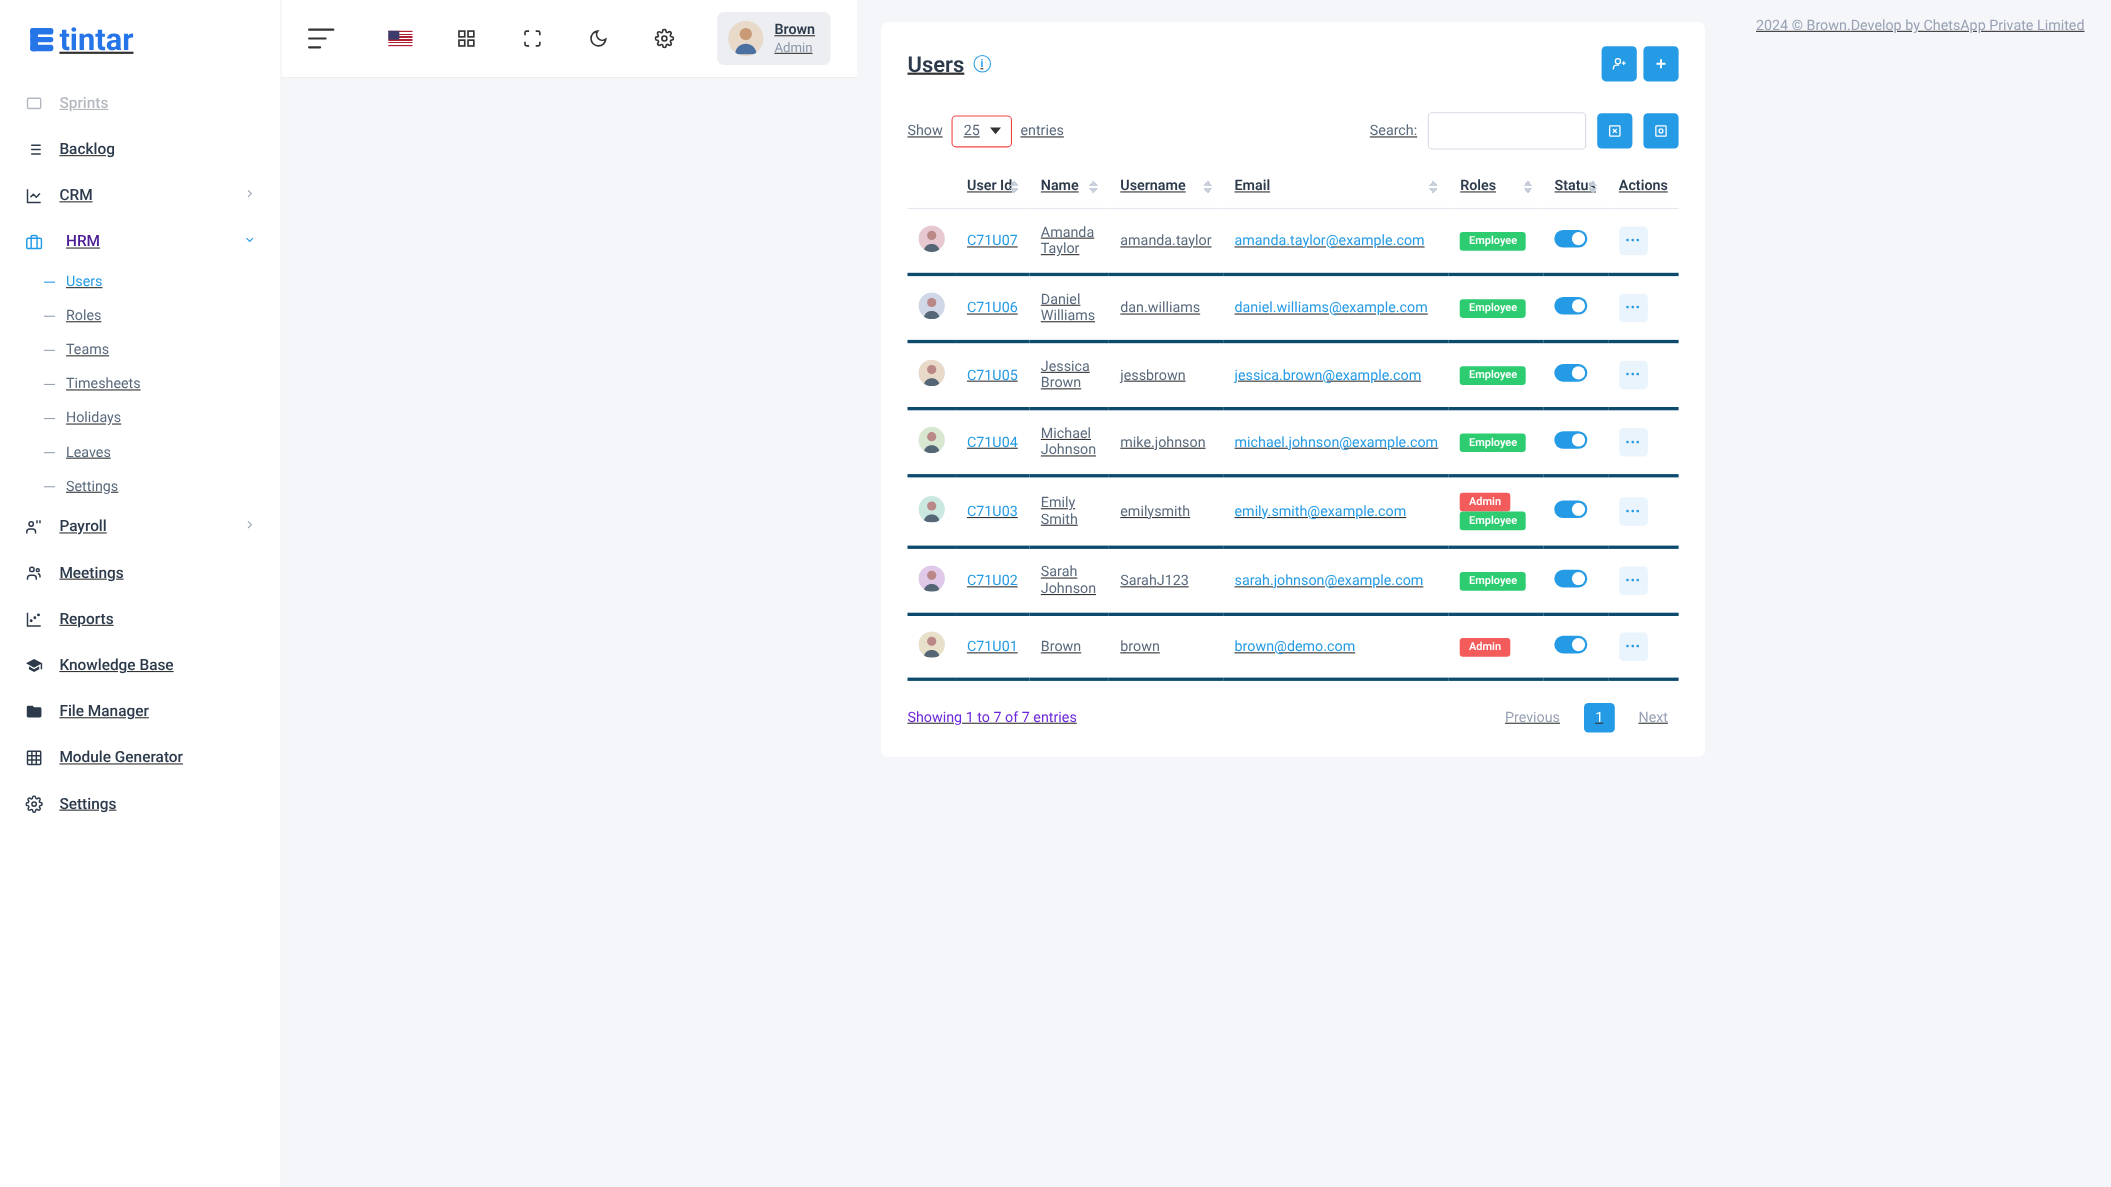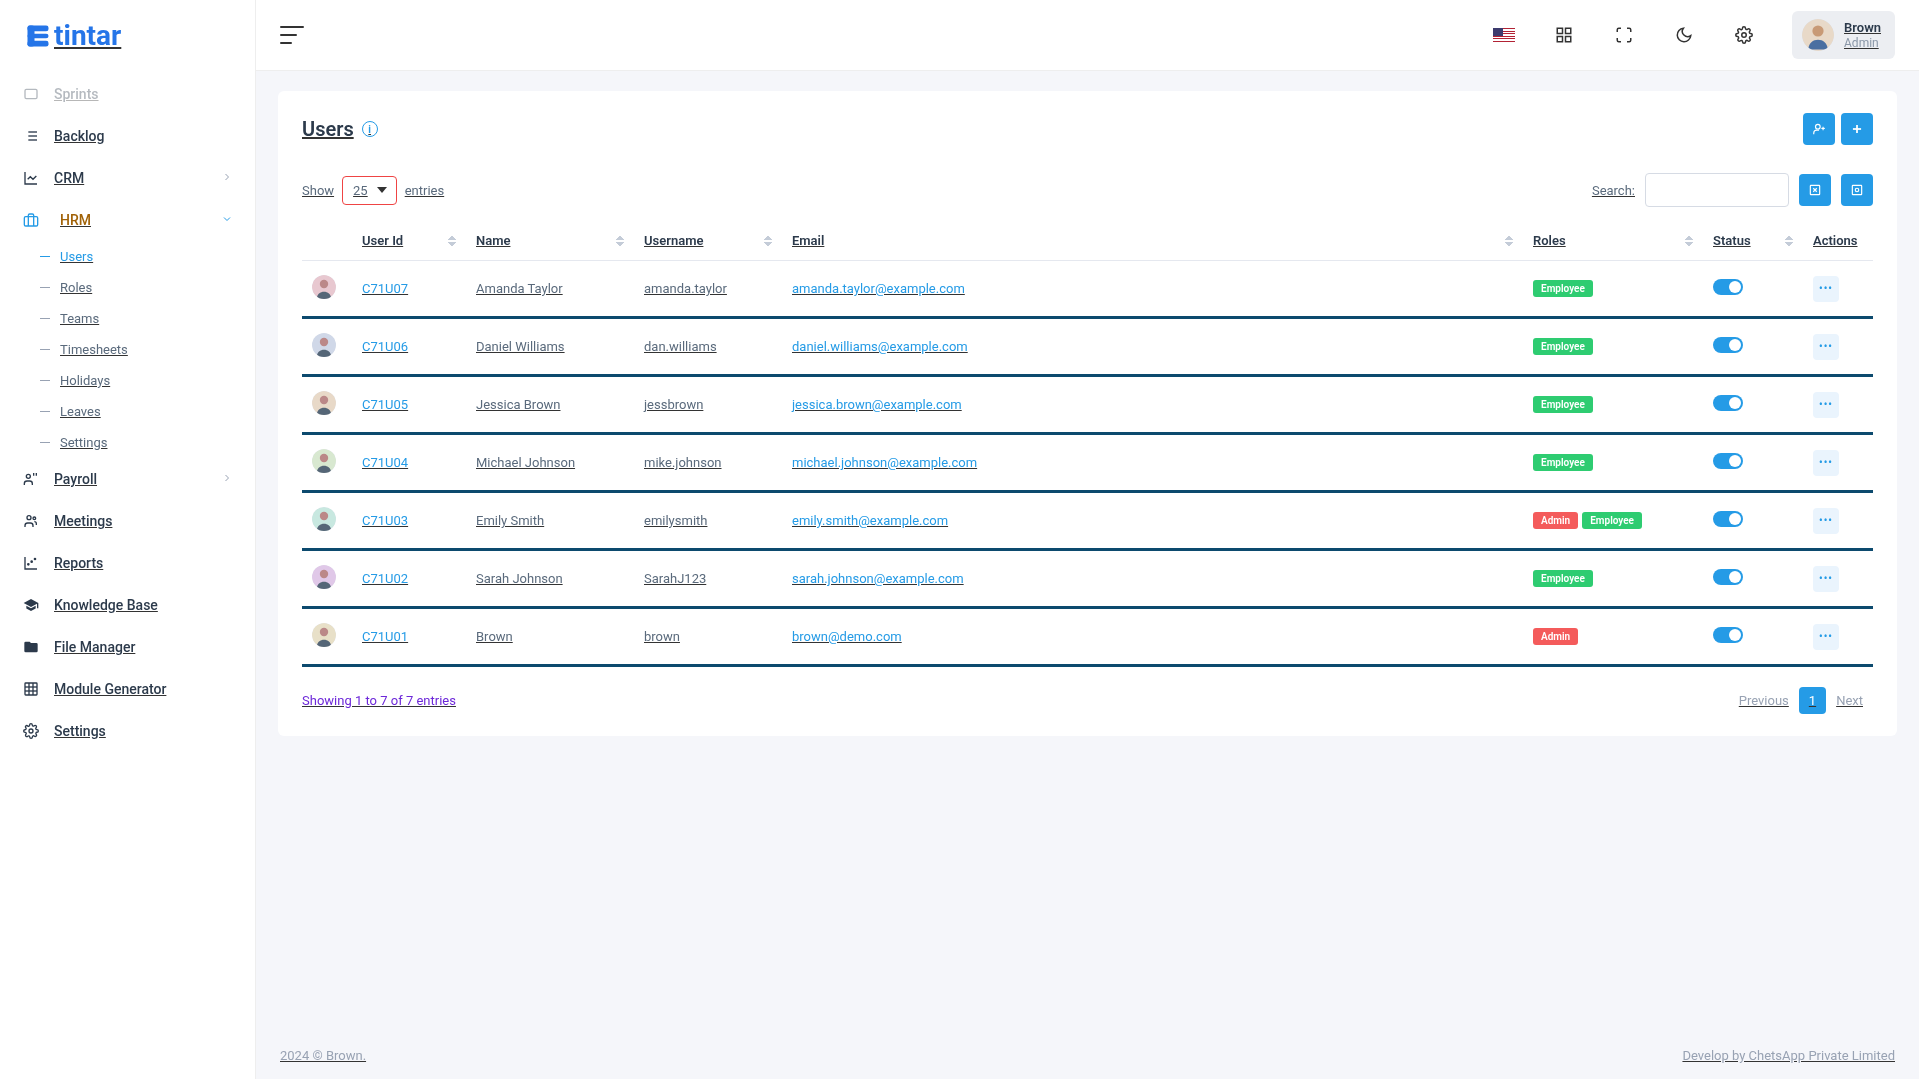--- a/index.html
+++ b/index.html
@@ -5,29 +5,29 @@
 * { margin: 0; padding: 0; box-sizing: border-box; }
 body { font-family: -apple-system, BlinkMacSystemFont, "Segoe UI", Roboto, sans-serif; background: #f5f6fa; color: #333; font-size: 14px; }
 .layout { display: flex; min-height: 100vh; text-decoration: underline; }
 .sidebar { width: 256px; background: #fff; border-right: 1px solid #eee; display: flex; flex-direction: column; }
 .sidebar-logo-wrap { height: 71px; display: flex; align-items: center; padding: 0 24px; }
 .logo { font-size: 28px; font-weight: 700; color: #2575e8; display: flex; align-items: center; gap: 2px; }
 .logo .logo-mark { display: inline-flex; align-items: center; justify-content: center; }
 .nav-scroll { flex: 1; overflow-y: auto; padding: 8px 0 24px; }
 .nav-item { display: flex; align-items: center; gap: 14px; padding: 12px 22px; color: #2c3a4b; cursor: pointer; font-size: 14px; font-weight: 500; position: relative; }
 .nav-item .chev { margin-left: auto; color: #98a2b3; }
-.nav-item.active { color: #a16207; gap: 20px; }
+.nav-item.active { color: #4c1d95; gap: 20px; }
 .nav-item-icon { width: 18px; height: 18px; display: inline-flex; align-items: center; justify-content: center; color: #2c3a4b; }
 .nav-item.active .nav-item-icon { color: #259be6; }
 .sub-nav { padding-left: 18px; }
 .sub-item { display: flex; align-items: center; gap: 10px; padding: 8px 22px; color: #5a6a7c; cursor: pointer; font-size: 13px; }
 .sub-item.active { color: #259be6; }
 .sub-dash { width: 10px; height: 1px; background: #98a2b3; display: inline-block; }
 .sub-item.active .sub-dash { background: #259be6; }
-.main { flex: 1; display: flex; flex-direction: column; min-width: 0; }
+.main { flex: 1; display: flex; min-width: 0; }
 .topbar { height: 71px; background: #fff; display: flex; align-items: center; padding: 0 24px; gap: 20px; border-bottom: 1px solid #eee; }
 .hamburger { width: 24px; height: 18px; display: flex; flex-direction: column; justify-content: space-between; cursor: pointer; }
 .hamburger span { display: block; height: 2px; background: #333; border-radius: 2px; }
 .hamburger span:nth-child(1) { width: 100%; }
 .hamburger span:nth-child(2) { width: 70%; }
 .hamburger span:nth-child(3) { width: 50%; }
 .topbar-spacer { flex: 1; }
 .topbar-icon { width: 40px; height: 40px; display: flex; align-items: center; justify-content: center; cursor: pointer; color: #333; }
 .flag { width: 22px; height: 14px; background: linear-gradient(to bottom, #b22234 0 9%, #fff 9% 18%, #b22234 18% 27%, #fff 27% 36%, #b22234 36% 45%, #fff 45% 54%, #b22234 54% 63%, #fff 63% 72%, #b22234 72% 81%, #fff 81% 90%, #b22234 90% 100%); position: relative; }
 .flag::before { content: ""; position: absolute; top: 0; left: 0; width: 45%; height: 54%; background: #3c3b6e; }
@@ -64,21 +64,21 @@
 .cell-avatar svg { width: 100%; height: 100%; }
 .link { color: #259be6; cursor: pointer; }
 .badge { display: inline-block; padding: 3px 8px; border-radius: 3px; font-size: 10px; font-weight: 600; color: #fff; margin-right: 4px; }
 .badge.employee { background: #2ecc71; }
 .badge.admin { background: #f45b5b; }
 .toggle { width: 30px; height: 16px; background: #259be6; border-radius: 10px; position: relative; cursor: pointer; display: inline-block; }
 .toggle::after { content: ""; position: absolute; width: 12px; height: 12px; background: #fff; border-radius: 50%; top: 2px; right: 2px; }
 .action-btn { width: 26px; height: 26px; background: #eaf4fd; border-radius: 4px; display: inline-flex; align-items: center; justify-content: center; cursor: pointer; color: #259be6; font-weight: 700; letter-spacing: 1px; font-size: 10px; }
 .table-footer { display: flex; align-items: center; margin-top: 20px; }
 .info-text { color: #6d28d9; font-size: 13px; }
-.pagination { margin-left: auto; display: flex; align-items: center; gap: 0; }
+.pagination { margin-left: auto; display: flex; align-items: center; gap: 12px; }
 .page-link { color: #98a2b3; cursor: pointer; font-size: 13px; padding: 6px 10px; border-radius: 4px; }
 .page-link.active { background: #259be6; color: #fff; }
 .footer { display: flex; padding: 16px 24px; color: #98a2b3; font-size: 13px; }
 .footer-right { margin-left: auto; }
 th.col-avatar, td.col-avatar { width: 50px; }
 th.col-userid, td.col-userid { width: 114px; }
 th.col-name, td.col-name { width: 168px; }
 th.col-username, td.col-username { width: 148px; }
 th.col-roles, td.col-roles { width: 180px; }
 th.col-status, td.col-status { width: 100px; }

